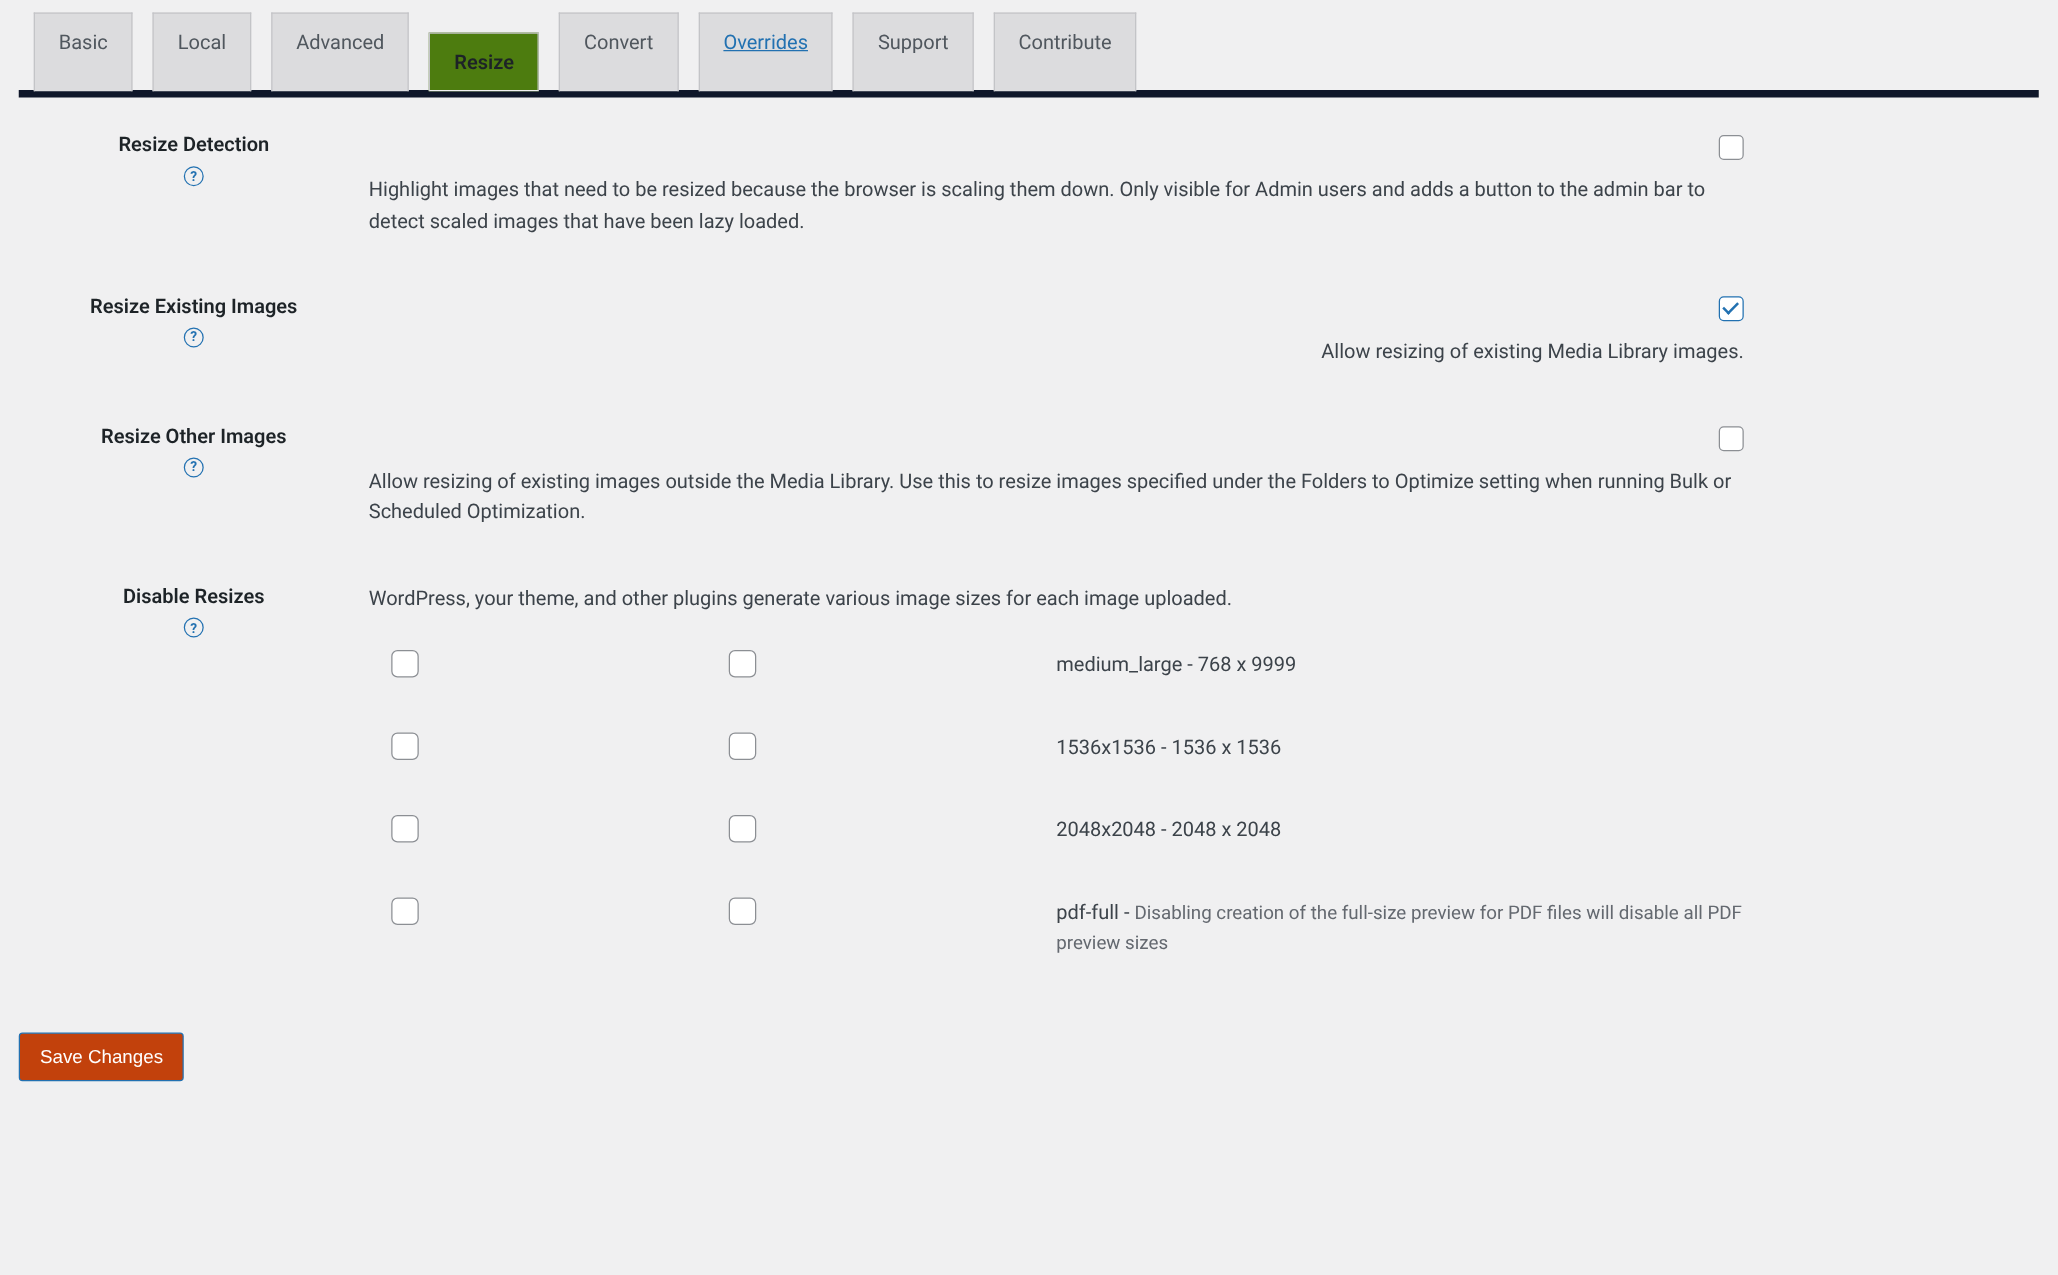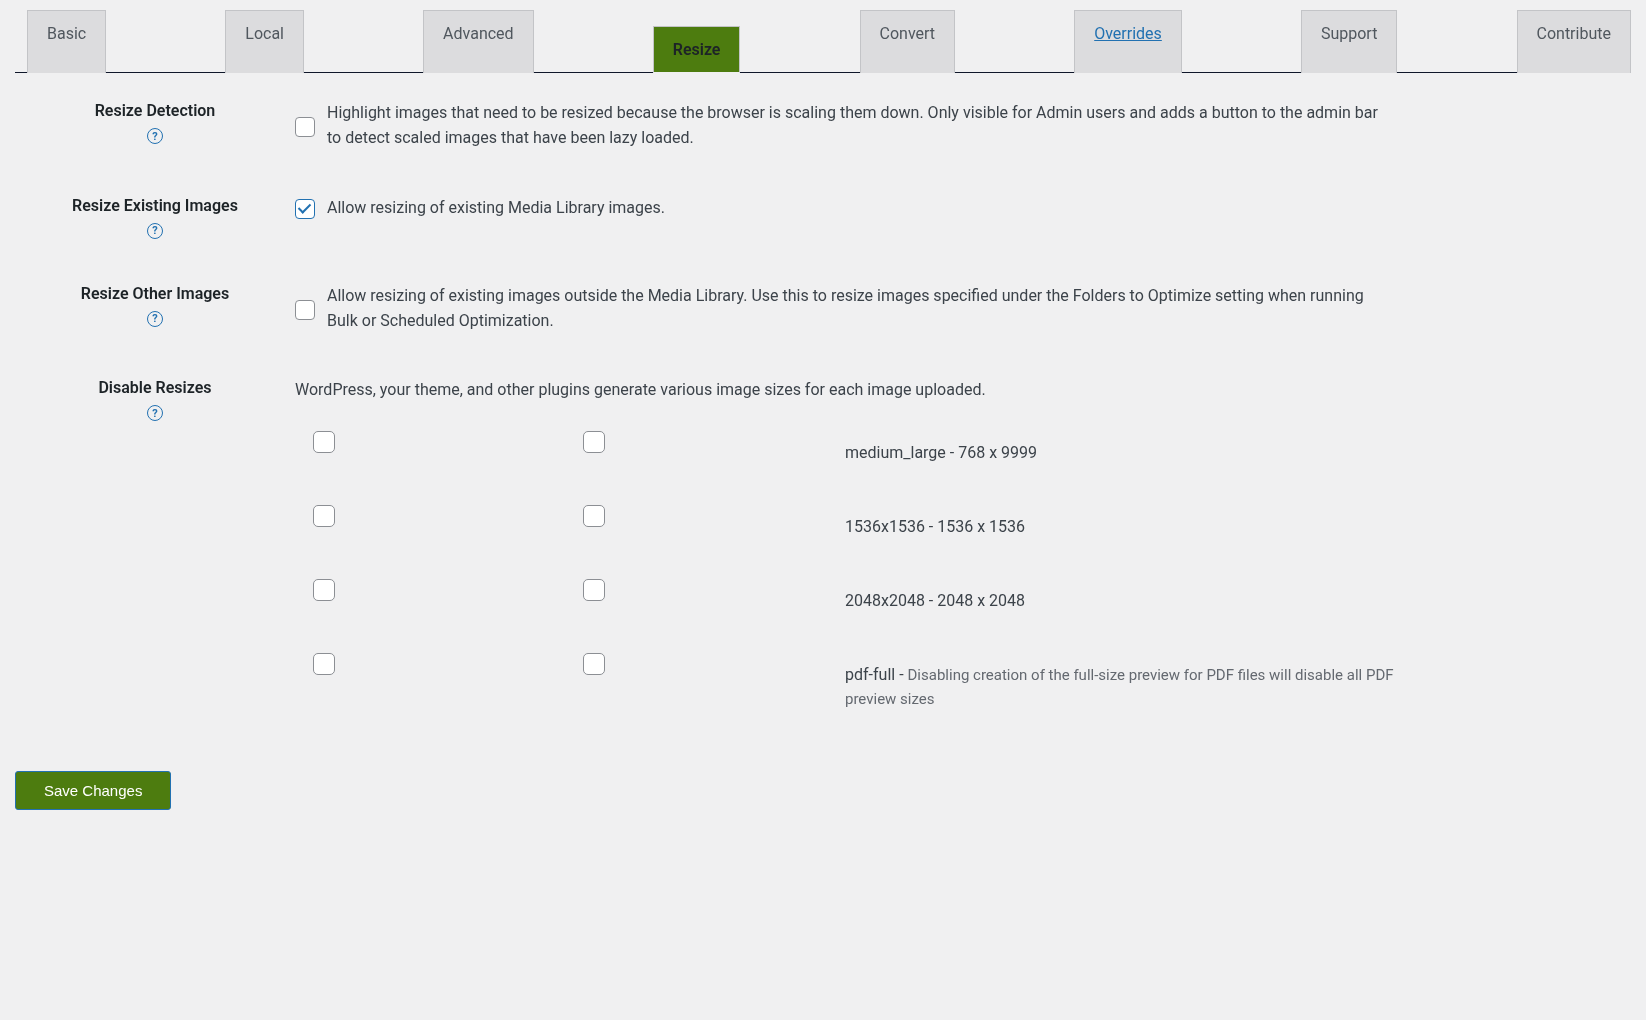--- a/index.html
+++ b/index.html
@@ -9,24 +9,23 @@
     }
     body {
       font-family: -apple-system, BlinkMacSystemFont, "Segoe UI", Roboto, Oxygen-Sans, Ubuntu, Cantarell, "Helvetica Neue", sans-serif;
       background-color: #f0f0f1;
       color: #3c434a;
       font-size: 15px;
       padding: 10px 15px;
     }
     .tabs {
       display: flex;
-      border-bottom: 1px solid #0f172a;
-      gap: 4px;
+      border-bottom: 6px solid #0f172a;
+      gap: 16px;
       padding-left: 12px;
-      justify-content: space-between;
     }
     .tab {
       padding: 13px 19px;
       background-color: #dcdcde;
       border: 1px solid #c3c4c7;
       border-bottom: none;
       color: #50575e;
       cursor: pointer;
       font-size: 16px;
       line-height: 1.2;
@@ -78,22 +77,23 @@
       font-weight: bold;
       font-style: normal;
       cursor: help;
     }
     .form-content {
       flex: 1;
       max-width: 1100px;
     }
     .checkbox-line {
       display: flex;
-      align-items: center;
+      align-items: flex-end;
       gap: 12px;
+      flex-direction: column;
     }
     .checkbox {
       appearance: none;
       width: 20px;
       height: 20px;
       border: 1px solid #8c8f94;
       border-radius: 4px;
       background: #fff;
       cursor: pointer;
       flex-shrink: 0;
@@ -137,21 +137,20 @@
     }
     .col-opt {
       width: 270px;
       padding-left: 4px;
     }
     .col-create {
       width: 280px;
     }
     .col-desc {
       flex: 1;
-      margin-top: 10px;
     }
     .size-row {
       display: flex;
       align-items: flex-start;
       margin-bottom: 40px;
     }
     .size-row .col-opt,
     .size-row .col-create {
       padding-left: 18px;
     }
@@ -167,25 +166,25 @@
     .size-desc {
       color: #3c434a;
       font-size: 16px;
       line-height: 1.5;
     }
     .size-note {
       color: #646970;
       font-size: 15px;
     }
     .save-button {
-      background: #4d7c0f;
+      background: #c2410c;
       color: #fff;
       border: 1px solid #2271b1;
       border-radius: 3px;
-      padding: 10px 28px;
+      padding: 10px 16px;
       font-size: 15px;
       cursor: pointer;
       margin-top: 20px;
     }
   </style>
 </head>
 <body>
 
 <div class="tabs">
   <div class="tab">Basic</div>

